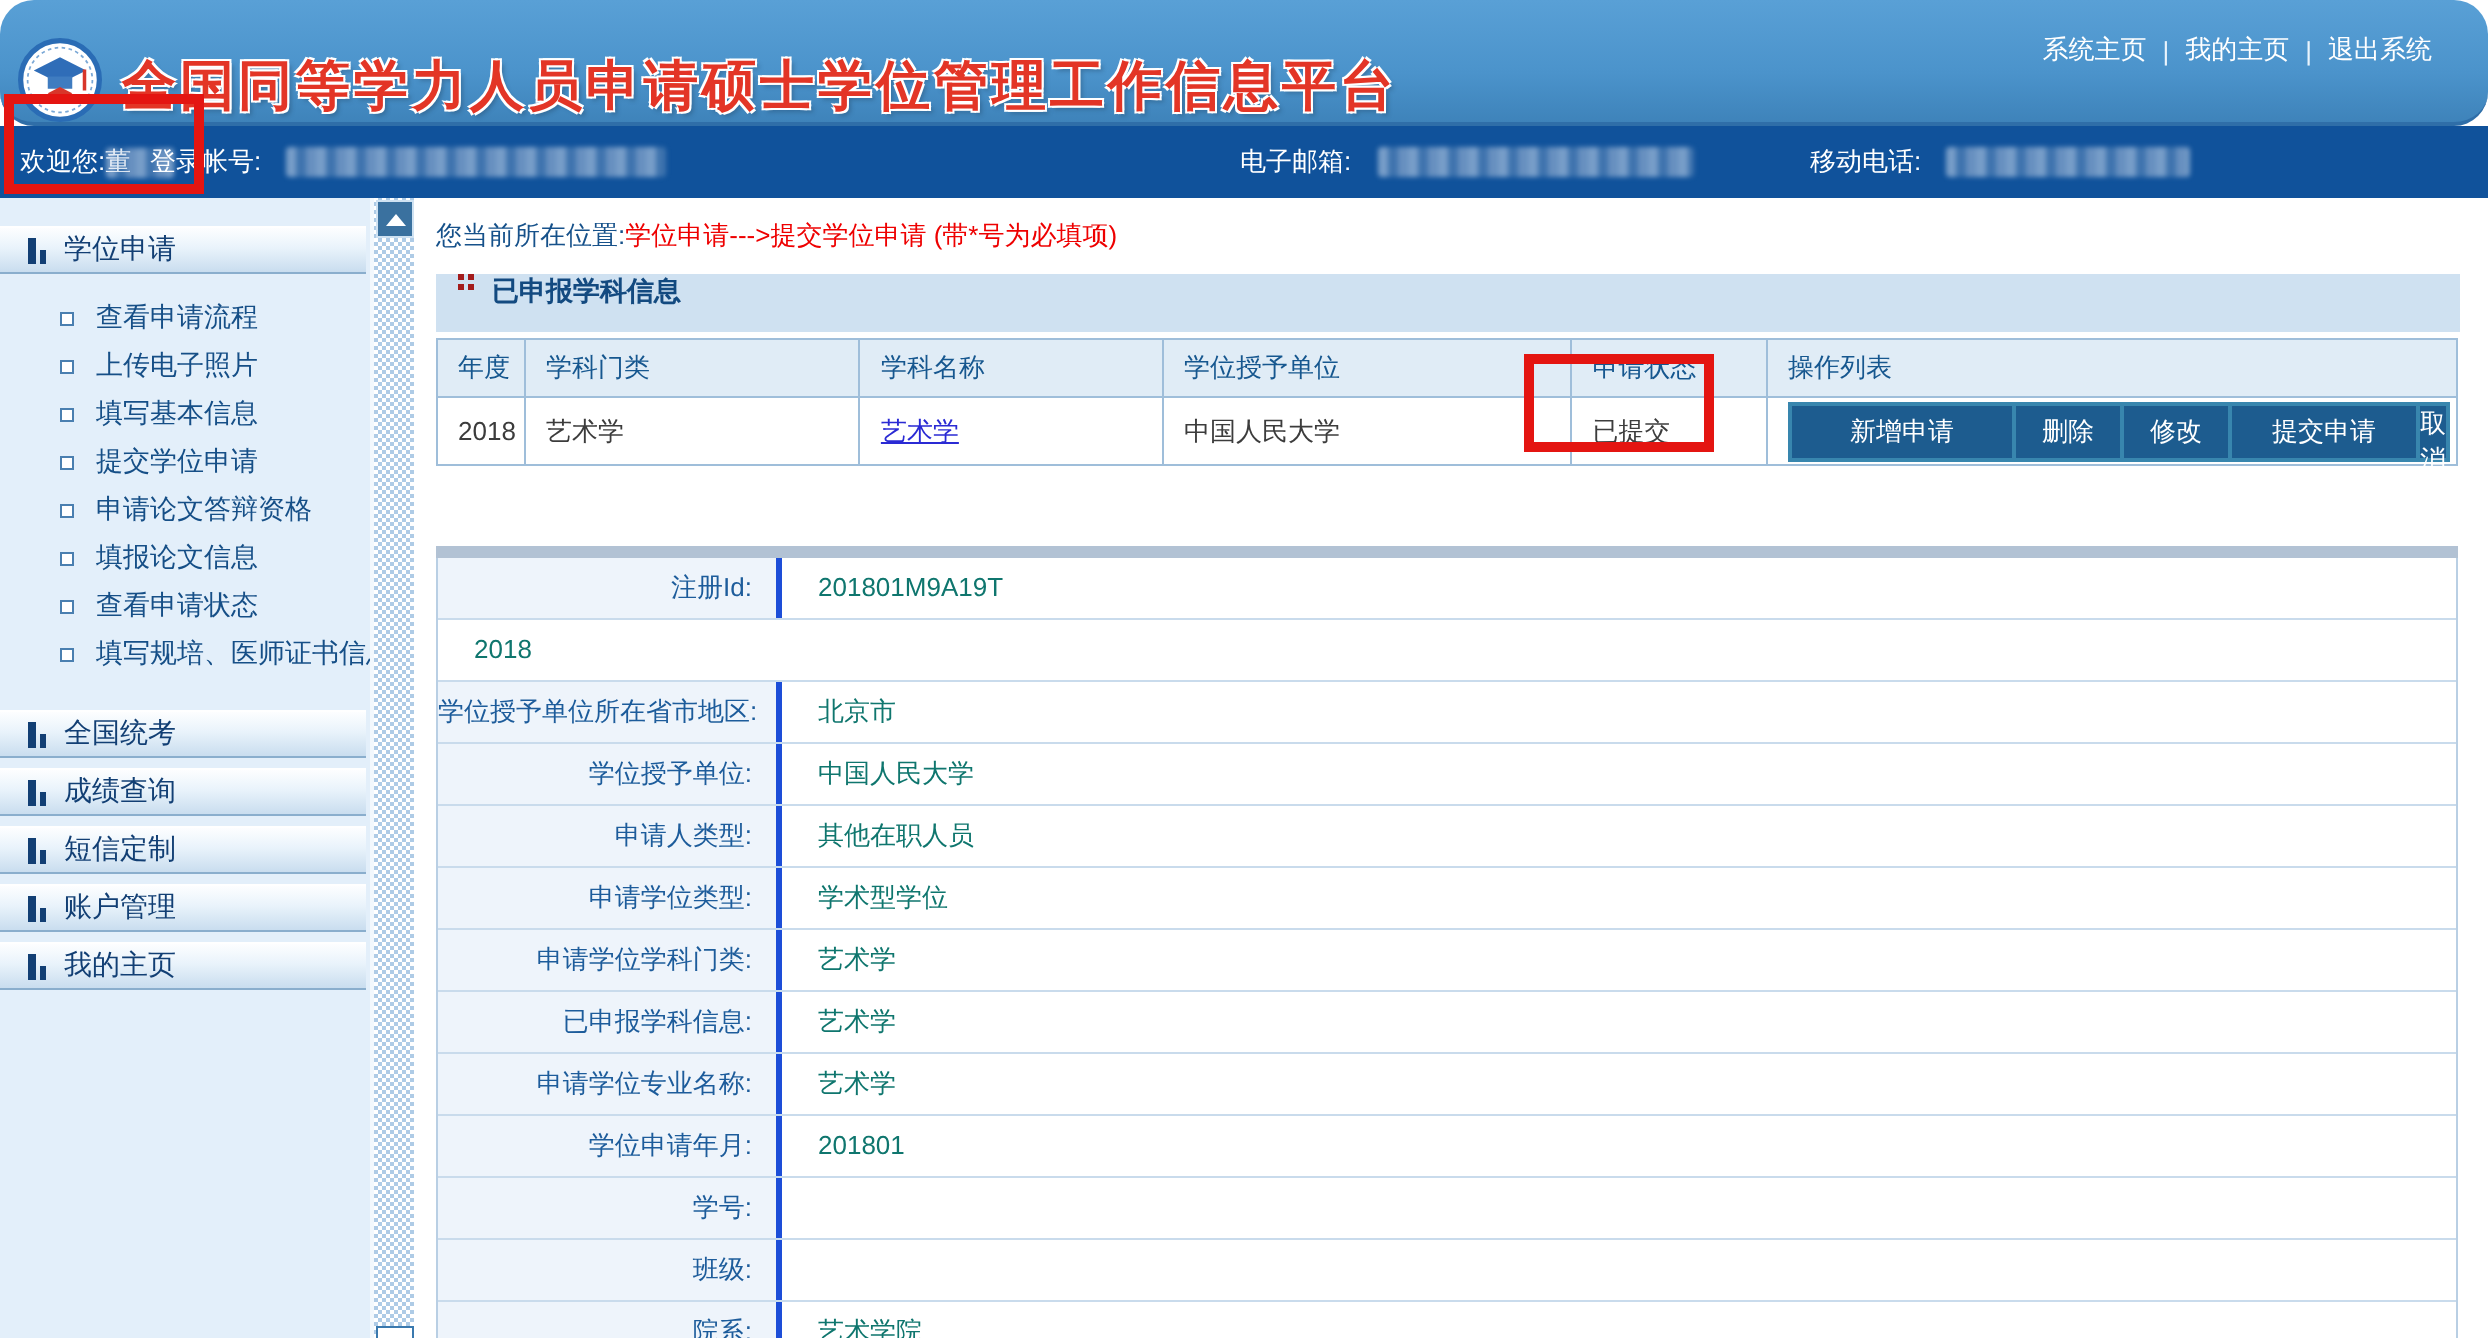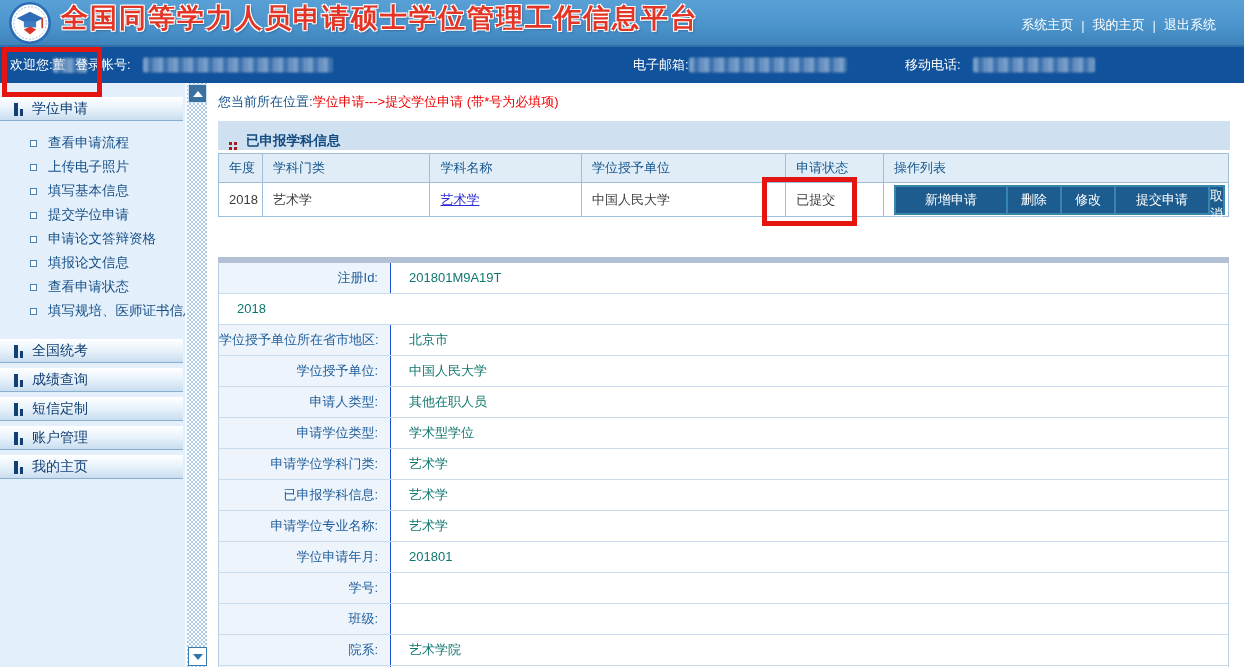--- a/index.html
+++ b/index.html
@@ -1,20 +1,20 @@
 <!DOCTYPE html>
 <html><head>
 <meta charset="utf-8">
 <style>
   * { margin:0; padding:0; box-sizing:border-box; }
   html,body { width:1244px; height:669px; overflow:hidden; }
   body { font-family:"Liberation Sans","DejaVu Sans",sans-serif; position:relative; background:#fff; }
 
   
-  .banner { height:47px; background:linear-gradient(180deg,#59a0d6 0%,#4b93cb 60%,#3e83ba 100%); position:relative; display:flex; align-items:flex-start; border-bottom:2px solid #2f6ea8; }
+  .banner { height:63px; background:linear-gradient(180deg,#59a0d6 0%,#4b93cb 60%,#3e83ba 100%); position:relative; display:flex; align-items:flex-end; border-bottom:2px solid #2f6ea8;border-radius:17px; }
   .logo { width:42px; height:42px; margin:2px 10px 0 9px; flex:0 0 auto; }
   .site-title { font-size:27px; font-weight:bold; color:#e33526; letter-spacing:2px;
     text-shadow:-1px -1px 0 #fff, 1px -1px 0 #fff, -1px 1px 0 #fff, 1px 1px 0 #fff, 2px 2px 2px rgba(30,60,90,.35); white-space:nowrap; }
   .top-nav { position:absolute; right:28px; top:16px; color:#fff; font-size:13px; display:flex; gap:8px; align-items:center; }
   .top-nav a { color:#fff; text-decoration:none; cursor:pointer; }
   .top-nav .sep { color:#eaf4fc; }
 
   
   .welcome-bar { height:36px; background:#10529b; position:relative; color:#fff; font-size:13px; }
   .welcome-bar .abs { position:absolute; top:50%; transform:translateY(-50%); white-space:nowrap; }
@@ -47,21 +47,21 @@
   .scroll-btn { position:absolute; left:1px; width:19px; height:19px; display:flex; align-items:center; justify-content:center; cursor:pointer; }
   .scroll-up { top:1px; background:#3a719f; border:1px solid #cfe2f2; }
   .scroll-up .tri { width:0; height:0; border-left:5px solid transparent; border-right:5px solid transparent; border-bottom:6px solid #fff; }
   .scroll-down { bottom:1px; background:#fff; border:1px solid #3a79ae; }
   .scroll-down .tri { width:0; height:0; border-left:5px solid transparent; border-right:5px solid transparent; border-top:6px solid #2e74ad; }
 
   
   .main { flex:1; background:#fff; padding:8px 14px 0 11px; overflow:hidden; }
   .breadcrumb { font-size:13px; color:#16518a; margin:2px 0 10px 0; }
   .breadcrumb .red { color:#ee0000; }
-  .section-bar { height:29px; background:#cfe1f1; display:flex; align-items:flex-end; padding-left:11px; margin-bottom:3px; }
+  .section-bar { height:29px; background:#cfe1f1; display:flex; align-items:flex-start; padding-left:11px; margin-bottom:3px; }
   .grid-icon { width:8px; height:8px; display:grid; grid-template-columns:3px 3px; grid-template-rows:3px 3px; gap:2px; margin-right:9px; }
   .grid-icon i { background:#a31c1c; }
   .section-bar .t { font-size:13.5px; font-weight:bold; color:#134a80; }
 
   
   table.subjects { border-collapse:collapse; width:1011px; font-size:13px; }
   table.subjects th, table.subjects td { border:1px solid #9fbeda; text-align:left; padding-left:10px; }
   table.subjects th { background:#e0ecf6; color:#16578f; font-weight:normal; height:29px; }
   table.subjects td { background:#fff; height:34px; color:#3c3c3c; }
   td.c-year { color:#16578f; }
@@ -72,21 +72,21 @@
   .btn-frame { display:flex; border:2px solid #3886ae; background:#3886ae; gap:2px; }
   .act-btn { background:#1d5c8f; color:#fff; border:none; font-size:13px; height:26px; cursor:pointer; font-family:inherit; }
   .act-btn:nth-child(1){ width:110px; } .act-btn:nth-child(2){ width:52px; } .act-btn:nth-child(3){ width:52px; }
   .act-btn:nth-child(4){ width:92px; } .act-btn:nth-child(5){ flex:1; }
 
   
   .detail-wrap { margin-top:40px; width:1011px; }
   .detail-topstrip { height:6px; background:#b2c2d4; }
   .detail-table { border:1px solid #b9cfe4; border-top:none; border-bottom:none; }
   .drow { display:flex; height:31px; border-bottom:1px solid #c9dbec; }
-  .dlabel { width:172px; background:#eef4fb; color:#1d5c9b; font-size:13px; text-align:right; line-height:30px; padding-right:12px; border-right:1px solid #1d4ed8; flex:0 0 auto; white-space:nowrap; }
+  .dlabel { width:172px; background:#eef4fb; color:#1d5c9b; font-size:13px; text-align:right; line-height:30px; padding-right:12px; border-right:3px solid #1d4ed8; flex:0 0 auto; white-space:nowrap; }
   .dvalue { flex:1; background:#fff; color:#0f766e; font-size:13px; line-height:30px; padding-left:18px; }
 
   
   .anno { position:absolute; border:5px solid #e41511; pointer-events:none; z-index:60; background:transparent; }
   .anno-welcome { left:2px; top:47px; width:100px; height:50px; }
   .anno-status { left:762px; top:177px; width:95px; height:49px; }
 </style>
 </head>
 <body>
 
@@ -108,21 +108,21 @@
     <a>退出系统</a>
   </div>
 </div>
 
 <div class="welcome-bar">
   <span class="abs welcome-group">
     <span>欢迎您:董</span><span class="redact name-redact"></span>
   </span>
   <span class="abs" style="left:75px;">登录帐号:</span>
   <span class="abs redact" style="left:143px;width:190px;"></span>
-  <span class="abs" style="left:620px;margin-left:13px;">电子邮箱:</span>
+  <span class="abs" style="left:620px;">电子邮箱:</span>
   <span class="abs redact" style="left:689px;width:158px;"></span>
   <span class="abs" style="left:905px;">移动电话:</span>
   <span class="abs redact" style="left:973px;width:122px;"></span>
 </div>
 
 <div class="content">
 
   <div class="sidebar">
     <div class="side-bar-btn">
       <span class="bars-icon">

